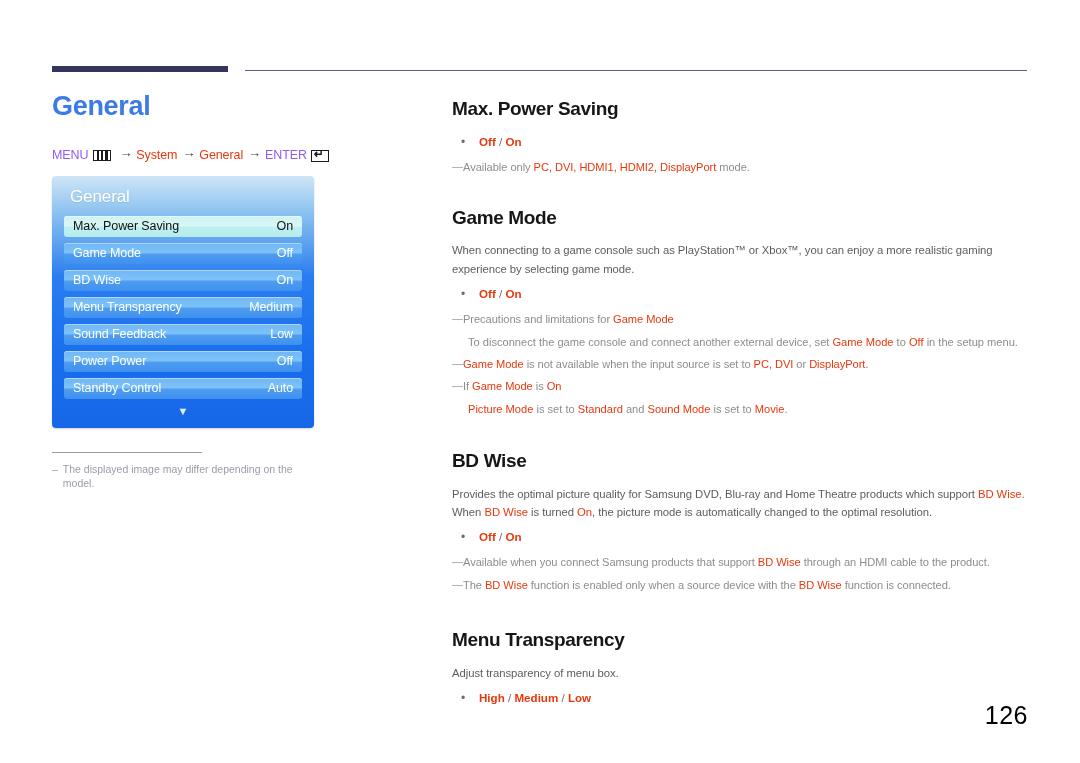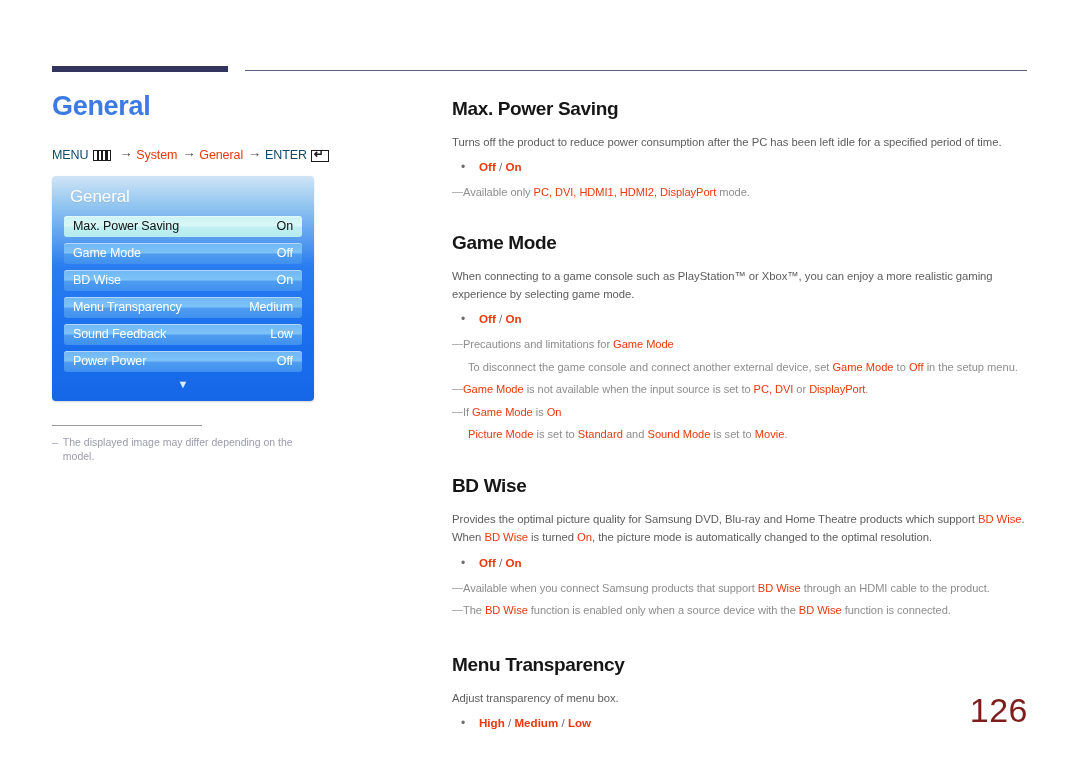--- a/index.html
+++ b/index.html
@@ -53,21 +53,21 @@
   
   .breadcrumb {
     font-size: 12.5px;
     color: #333333;
     white-space: nowrap;
     display: flex;
     align-items: center;
     margin-bottom: 14px;
     letter-spacing: -0.1px;
   }
-  .bc-word { color: #0c4a6e; }
+  .bc-word { color: #8b5cf6; }
   .bc-red { color: #e8380d; font-weight: normal; }
   .bc-arrow {
     color: #3a3a3a;
     margin: 0 4px 0 5px;
     font-size: 13px;
     line-height: 1;
     position: relative;
     top: -2px;
   }
   .icon-menu {
@@ -252,22 +252,22 @@
     color: #8d8d8d;
     line-height: 1.6;
   }
   .note-sub.tight { margin-bottom: 4px; }
 
   
   .page-number {
     position: absolute;
     right: 52px;
     bottom: 33px;
-    font-size: 34px;
-    color: #7f1d1d;
+    font-size: 25px;
+    color: #000000;
     letter-spacing: 0.5px;
   }
 </style>
 </head>
 <body>
 
 <div class="hdr-bar-thick"></div>
 <div class="hdr-bar-thin"></div>
 
 <div class="left-col">
@@ -306,37 +306,40 @@
       <span class="val">Medium</span>
     </div>
     <div class="osd-row">
       <span>Sound Feedback</span>
       <span class="val">Low</span>
     </div>
     <div class="osd-row">
       <span>Power Power</span>
       <span class="val">Off</span>
     </div>
+    <div class="osd-row">
+      <span>Standby Control</span>
+      <span class="val">Auto</span>
+    </div>
 
     <div class="osd-chevron">▼</div>
   </div>
 
   <div class="footnote-wrap">
     <div class="footnote-rule"></div>
     <div class="footnote-text">
       <span class="footnote-dash">–</span>
       <span>The displayed image may differ depending on the model.</span>
     </div>
   </div>
 </div>
 
 <div class="right-col">
 
   <h2 class="sec-title">Max. Power Saving</h2>
-  <p class="para">Turns off the product to reduce power consumption after the PC has been left idle for a specified period of time.</p>
   <div class="bullet-line">
     <span class="bullet-dot">•</span>
     <span class="bullet-text"><span>Off</span><span class="sep"> / </span><span>On</span></span>
   </div>
   <div class="note">
     <span class="note-dash">—</span>
     <span class="note-body"><span>Available only </span><span class="red">PC, DVI, HDMI1, HDMI2, DisplayPort</span><span> mode.</span></span>
   </div>
 
   <h2 class="sec-title spaced">Game Mode</h2>

